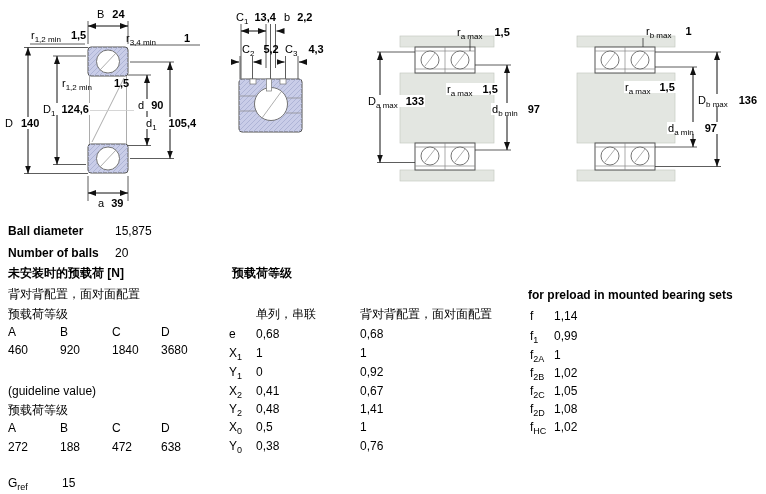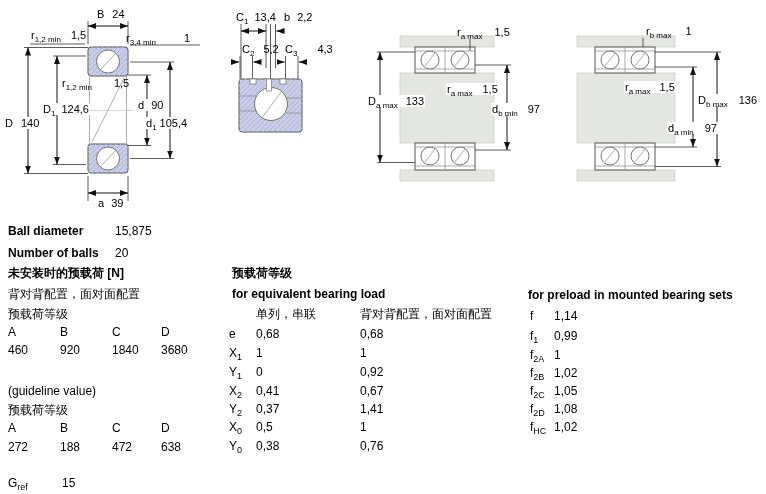--- a/index.html
+++ b/index.html
@@ -5,21 +5,21 @@
   html,body{margin:0;padding:0;background:#fff;}
   .page{position:relative;width:766px;height:494px;background:#fff;
         font-family:"Liberation Sans",sans-serif;color:#000;overflow:hidden;}
   svg{position:absolute;left:0;top:0;}
   .t{position:absolute;font-size:12px;line-height:13px;white-space:nowrap;}
   .b{font-weight:bold;}
   .t sub{font-size:9px;line-height:0;}
   .dim{position:absolute;font-size:11px;line-height:12px;white-space:nowrap;}
   .dim sub{font-size:8px;line-height:0;}
   .wbg{background:#fff;padding:0 1px;}
-  .dv{display:inline-block;}
+  .dv{display:inline-block;font-weight:bold;}
 </style>
 </head>
 <body>
 
 <div class="page">
 
   <svg width="766" height="220" viewBox="0 0 766 220">
     <defs>
       <marker id="aE" orient="auto" markerWidth="9" markerHeight="7" refX="8" refY="3.5">
         <path d="M0,0.5 L8,3.5 L0,6.5 Z" fill="#111"></path>
@@ -171,27 +171,27 @@
     </g>
   </svg>
 
   <span class="dim" style="left:97px;top:8px"><span>B</span><sub></sub><span class="dv" style="margin-left:8px">24</span></span>
   <span class="dim" style="left:31px;top:29px"><span>r</span><sub>1,2 min</sub><span class="dv" style="margin-left:10px">1,5</span></span>
   <span class="dim" style="left:126px;top:32px"><span>r</span><sub>3,4 min</sub><span class="dv" style="margin-left:28px">1</span></span>
   <span class="dim" style="left:62px;top:77px"><span>r</span><sub>1,2 min</sub><span class="dv" style="margin-left:22px">1,5</span></span>
   <span class="dim wbg" style="left:42px;top:103px"><span>D</span><sub>1</sub><span class="dv" style="margin-left:6px">124,6</span></span>
   <span class="dim wbg" style="left:137px;top:99px"><span>d</span><sub></sub><span class="dv" style="margin-left:7px">90</span></span>
   <span class="dim wbg" style="left:4px;top:117px"><span>D</span><sub></sub><span class="dv" style="margin-left:8px">140</span></span>
-  <span class="dim wbg" style="left:145px;top:117px"><span>d</span><sub>1</sub><span class="dv" style="margin-left:3px">105,4</span></span>
+  <span class="dim wbg" style="left:145px;top:117px"><span>d</span><sub>1</sub><span class="dv" style="margin-left:12px">105,4</span></span>
   <span class="dim" style="left:98px;top:197px"><span>a</span><sub></sub><span class="dv" style="margin-left:7px">39</span></span>
 
   <span class="dim" style="left:236px;top:11px"><span>C</span><sub>1</sub><span class="dv" style="margin-left:6px">13,4</span></span>
   <span class="dim" style="left:284px;top:11px"><span>b</span><sub></sub><span class="dv" style="margin-left:7px">2,2</span></span>
   <span class="dim" style="left:242px;top:43px"><span>C</span><sub>2</sub><span class="dv" style="margin-left:9px">5,2</span></span>
-  <span class="dim" style="left:285px;top:43px"><span>C</span><sub>3</sub><span class="dv" style="margin-left:20px">4,3</span></span>
+  <span class="dim" style="left:285px;top:43px"><span>C</span><sub>3</sub><span class="dv" style="margin-left:11px">4,3</span></span>
 
   <span class="dim" style="left:457px;top:26px"><span>r</span><sub>a max</sub><span class="dv" style="margin-left:12px">1,5</span></span>
   <span class="dim wbg" style="left:367px;top:95px"><span>D</span><sub>a max</sub><span class="dv" style="margin-left:8px">133</span></span>
   <span class="dim wbg" style="left:446px;top:83px"><span>r</span><sub>a max</sub><span class="dv" style="margin-left:10px">1,5</span></span>
   <span class="dim wbg" style="left:491px;top:103px"><span>d</span><sub>b min</sub><span class="dv" style="margin-left:10px">97</span></span>
 
   <span class="dim" style="left:646px;top:25px"><span>r</span><sub>b max</sub><span class="dv" style="margin-left:14px">1</span></span>
   <span class="dim wbg" style="left:624px;top:81px"><span>r</span><sub>a max</sub><span class="dv" style="margin-left:9px">1,5</span></span>
   <span class="dim wbg" style="left:697px;top:94px"><span>D</span><sub>b max</sub><span class="dv" style="margin-left:11px">136</span></span>
   <span class="dim wbg" style="left:667px;top:122px"><span>d</span><sub>a min</sub><span class="dv" style="margin-left:11px">97</span></span>
@@ -221,38 +221,37 @@
   <span class="t" style="left:161px;top:422px">D</span>
   <span class="t" style="left:8px;top:441px">272</span>
   <span class="t" style="left:60px;top:441px">188</span>
   <span class="t" style="left:112px;top:441px">472</span>
   <span class="t" style="left:161px;top:441px">638</span>
 
   <span class="t" style="left:8px;top:477px"><span>G</span><sub>ref</sub></span>
   <span class="t" style="left:62px;top:477px">15</span>
 
   <span class="t b" style="left:232px;top:267px">预载荷等级</span>
-  <span class="t b" style="left:232px;top:288px">for equivalent bearing load</span>
   <span class="t" style="left:256px;top:308px">单列，串联</span>
   <span class="t" style="left:360px;top:308px">背对背配置，面对面配置</span>
 
   <span class="t" style="left:229px;top:328px"><span>e</span><sub></sub></span>
   <span class="t" style="left:256px;top:328px">0,68</span>
   <span class="t" style="left:360px;top:328px">0,68</span>
   <span class="t" style="left:229px;top:347px"><span>X</span><sub>1</sub></span>
   <span class="t" style="left:256px;top:347px">1</span>
   <span class="t" style="left:360px;top:347px">1</span>
   <span class="t" style="left:229px;top:366px"><span>Y</span><sub>1</sub></span>
   <span class="t" style="left:256px;top:366px">0</span>
   <span class="t" style="left:360px;top:366px">0,92</span>
   <span class="t" style="left:229px;top:385px"><span>X</span><sub>2</sub></span>
   <span class="t" style="left:256px;top:385px">0,41</span>
   <span class="t" style="left:360px;top:385px">0,67</span>
   <span class="t" style="left:229px;top:403px"><span>Y</span><sub>2</sub></span>
-  <span class="t" style="left:256px;top:403px">0,37</span>
+  <span class="t" style="left:256px;top:403px">0,48</span>
   <span class="t" style="left:360px;top:403px">1,41</span>
   <span class="t" style="left:229px;top:421px"><span>X</span><sub>0</sub></span>
   <span class="t" style="left:256px;top:421px">0,5</span>
   <span class="t" style="left:360px;top:421px">1</span>
   <span class="t" style="left:229px;top:440px"><span>Y</span><sub>0</sub></span>
   <span class="t" style="left:256px;top:440px">0,38</span>
   <span class="t" style="left:360px;top:440px">0,76</span>
 
   <span class="t b" style="left:528px;top:289px">for preload in mounted bearing sets</span>
   <span class="t" style="left:530px;top:310px"><span>f</span><sub></sub></span>

